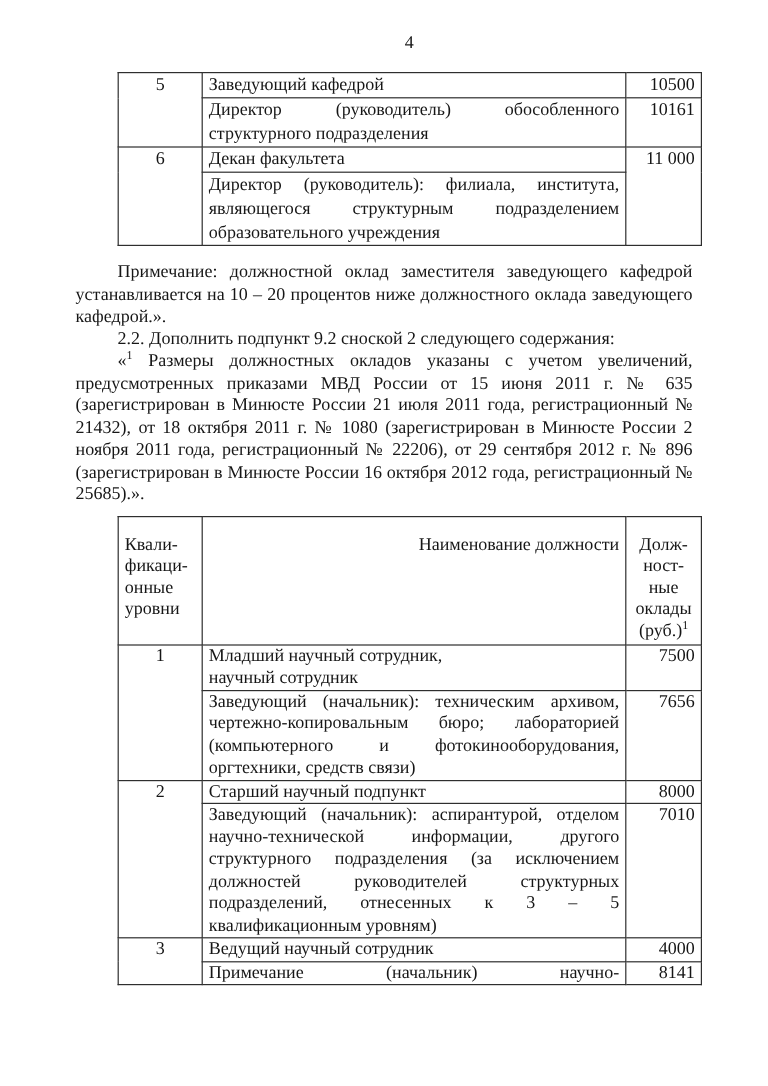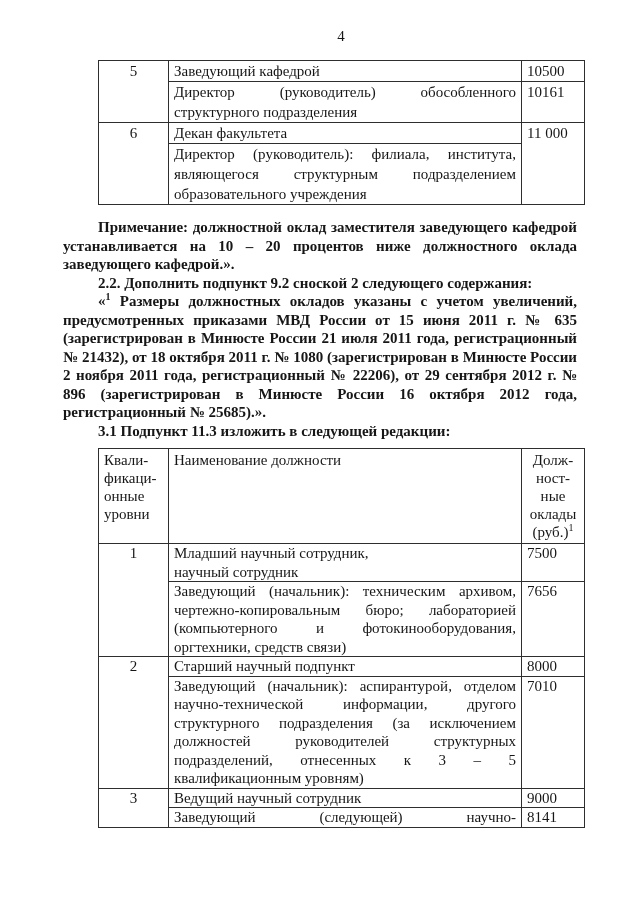--- a/index.html
+++ b/index.html
@@ -31,37 +31,36 @@
   col.c-sal   { width:63px; }
   .doc-table td, .doc-table th {
     border:1.7px solid #2e2e2e;
     padding:0 5px;
     vertical-align:top;
     line-height:20px;
     font-size:15px;
     font-weight:normal;
   }
   .t-main td { line-height:18.5px; }
-  .t-main thead th { line-height:18px; padding-top:2px; padding-bottom:2px; }
+  .t-main thead th { line-height:18px; padding-top:14px; padding-bottom:2px; }
   .cell-level { text-align:center; }
   .cell-pos   { text-align:justify;font-family:Liberation Serif, serif; }
-  .cell-sal   { text-align:left; white-space:nowrap; }
+  .cell-sal   { text-align:right; white-space:nowrap; }
   .sal-merged { padding-top:22px; }
   .pre { white-space:pre-line; }
   .force-justify { text-align:justify; text-align-last:justify; }
   .th-level { text-align:left; white-space:pre-line; }
-  .th-pos   { text-align:left; }
+  .th-pos   { text-align:right; }
   .th-sal   { text-align:center; }
   .body-text { margin:13px 63px 0 63px; }
   .body-text p {
     margin:0;
     text-indent:35px;
     text-align:justify;
     line-height:18.5px;
-    font-weight:bold;
   }
   sup { font-size:10px; line-height:0; }
 </style>
 </head>
 <body>
 
 <div class="page">
 
   <div class="page-number">4</div>
 
@@ -89,21 +88,20 @@
       <tr>
         <td class="cell-pos">Директор (руководитель): филиала, института, являющегося структурным подразделением образовательного учреждения</td>
       </tr>
     </tbody>
   </table>
 
   <div class="body-text">
     <p>Примечание: должностной оклад заместителя заведующего кафедрой устанавливается на 10 – 20 процентов ниже должностного оклада заведующего кафедрой.».</p>
     <p>2.2. Дополнить подпункт 9.2 сноской 2 следующего содержания:</p>
     <p><span>«</span><sup>1</sup> <span>Размеры должностных окладов указаны с учетом увеличений, предусмотренных приказами МВД России от 15 июня 2011 г. № 635 (зарегистрирован в Минюсте России 21 июля 2011 года, регистрационный № 21432), от 18 октября 2011 г. № 1080 (зарегистрирован в Минюсте России 2 ноября 2011 года, регистрационный № 22206), от 29 сентября 2012 г. № 896 (зарегистрирован в Минюсте России 16 октября 2012 года, регистрационный № 25685).».</span></p>
-    <p>3.1 Подпункт 11.3 изложить в следующей редакции:</p>
   </div>
 
   <table class="doc-table t-main">
     <colgroup>
         <col class="c-level">
         <col class="c-pos">
         <col class="c-sal">
       </colgroup>
     <thead>
       <tr>
@@ -135,22 +133,22 @@
         <td class="cell-pos">Старший научный подпункт</td>
         <td class="cell-sal">8000</td>
       </tr>
       <tr>
         <td class="cell-pos">Заведующий (начальник): аспирантурой, отделом научно-технической информации, другого структурного подразделения (за исключением должностей руководителей структурных подразделений, отнесенных к 3 – 5 квалификационным уровням)</td>
         <td class="cell-sal">7010</td>
       </tr>
       <tr>
         <td class="cell-level" rowspan="2">3</td>
         <td class="cell-pos">Ведущий научный сотрудник</td>
-        <td class="cell-sal">9000</td>
+        <td class="cell-sal">4000</td>
       </tr>
       <tr>
-        <td class="cell-pos force-justify">Заведующий (следующей) научно-</td>
+        <td class="cell-pos force-justify">Примечание (начальник) научно-</td>
         <td class="cell-sal">8141</td>
       </tr>
     </tbody>
   </table>
 
 </div>
 
 </body></html>

